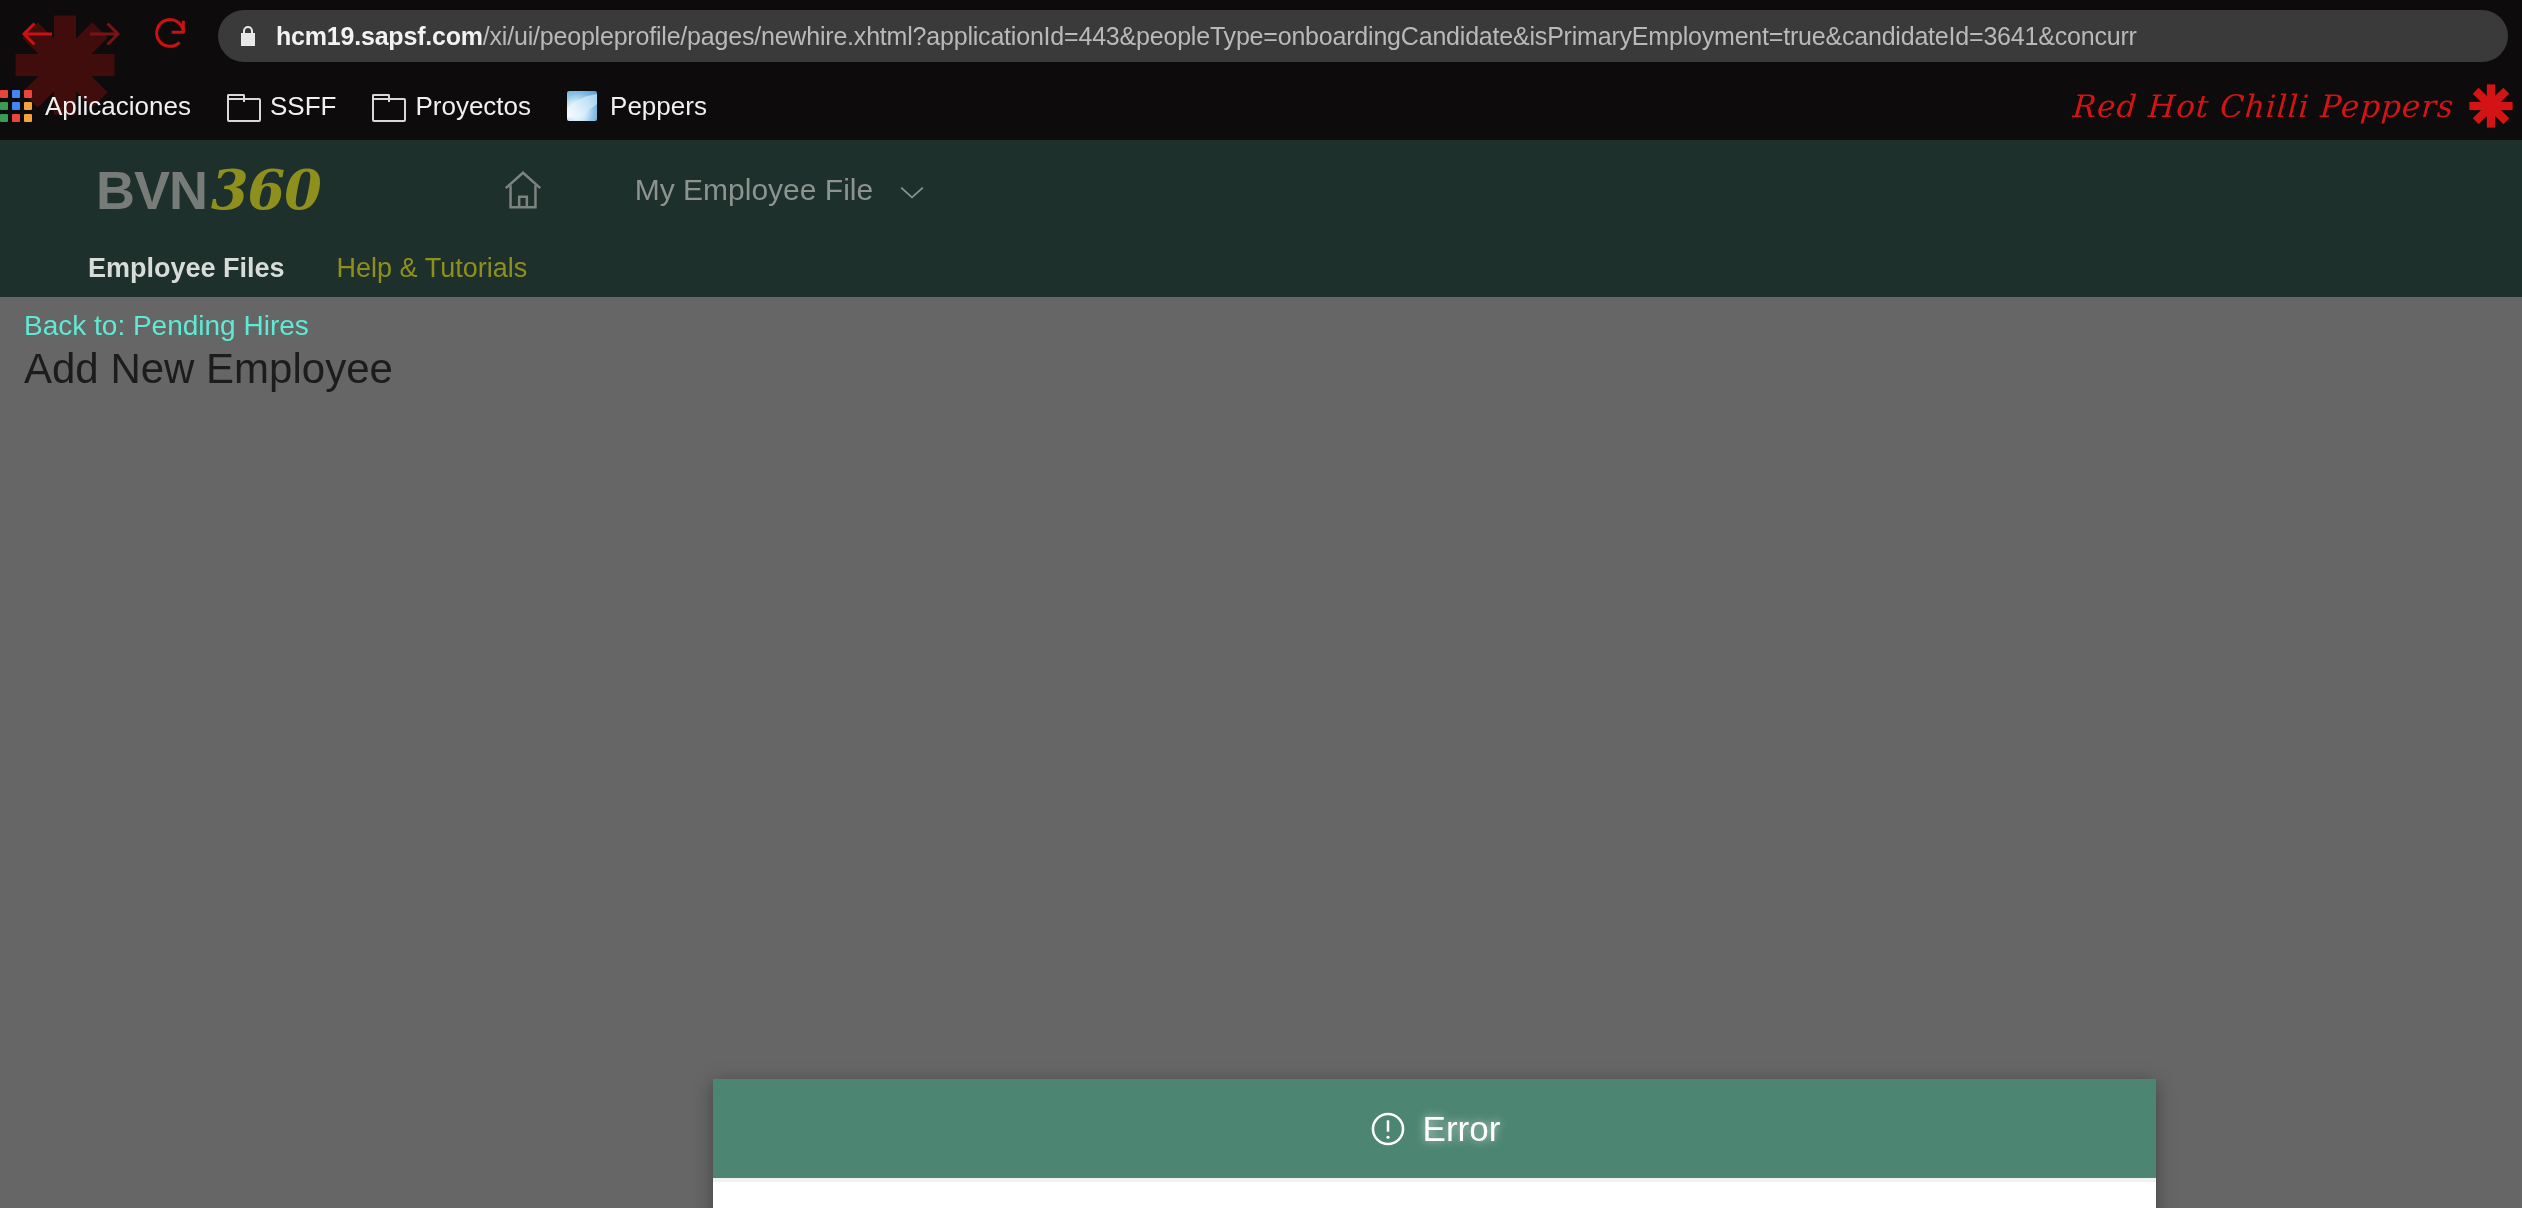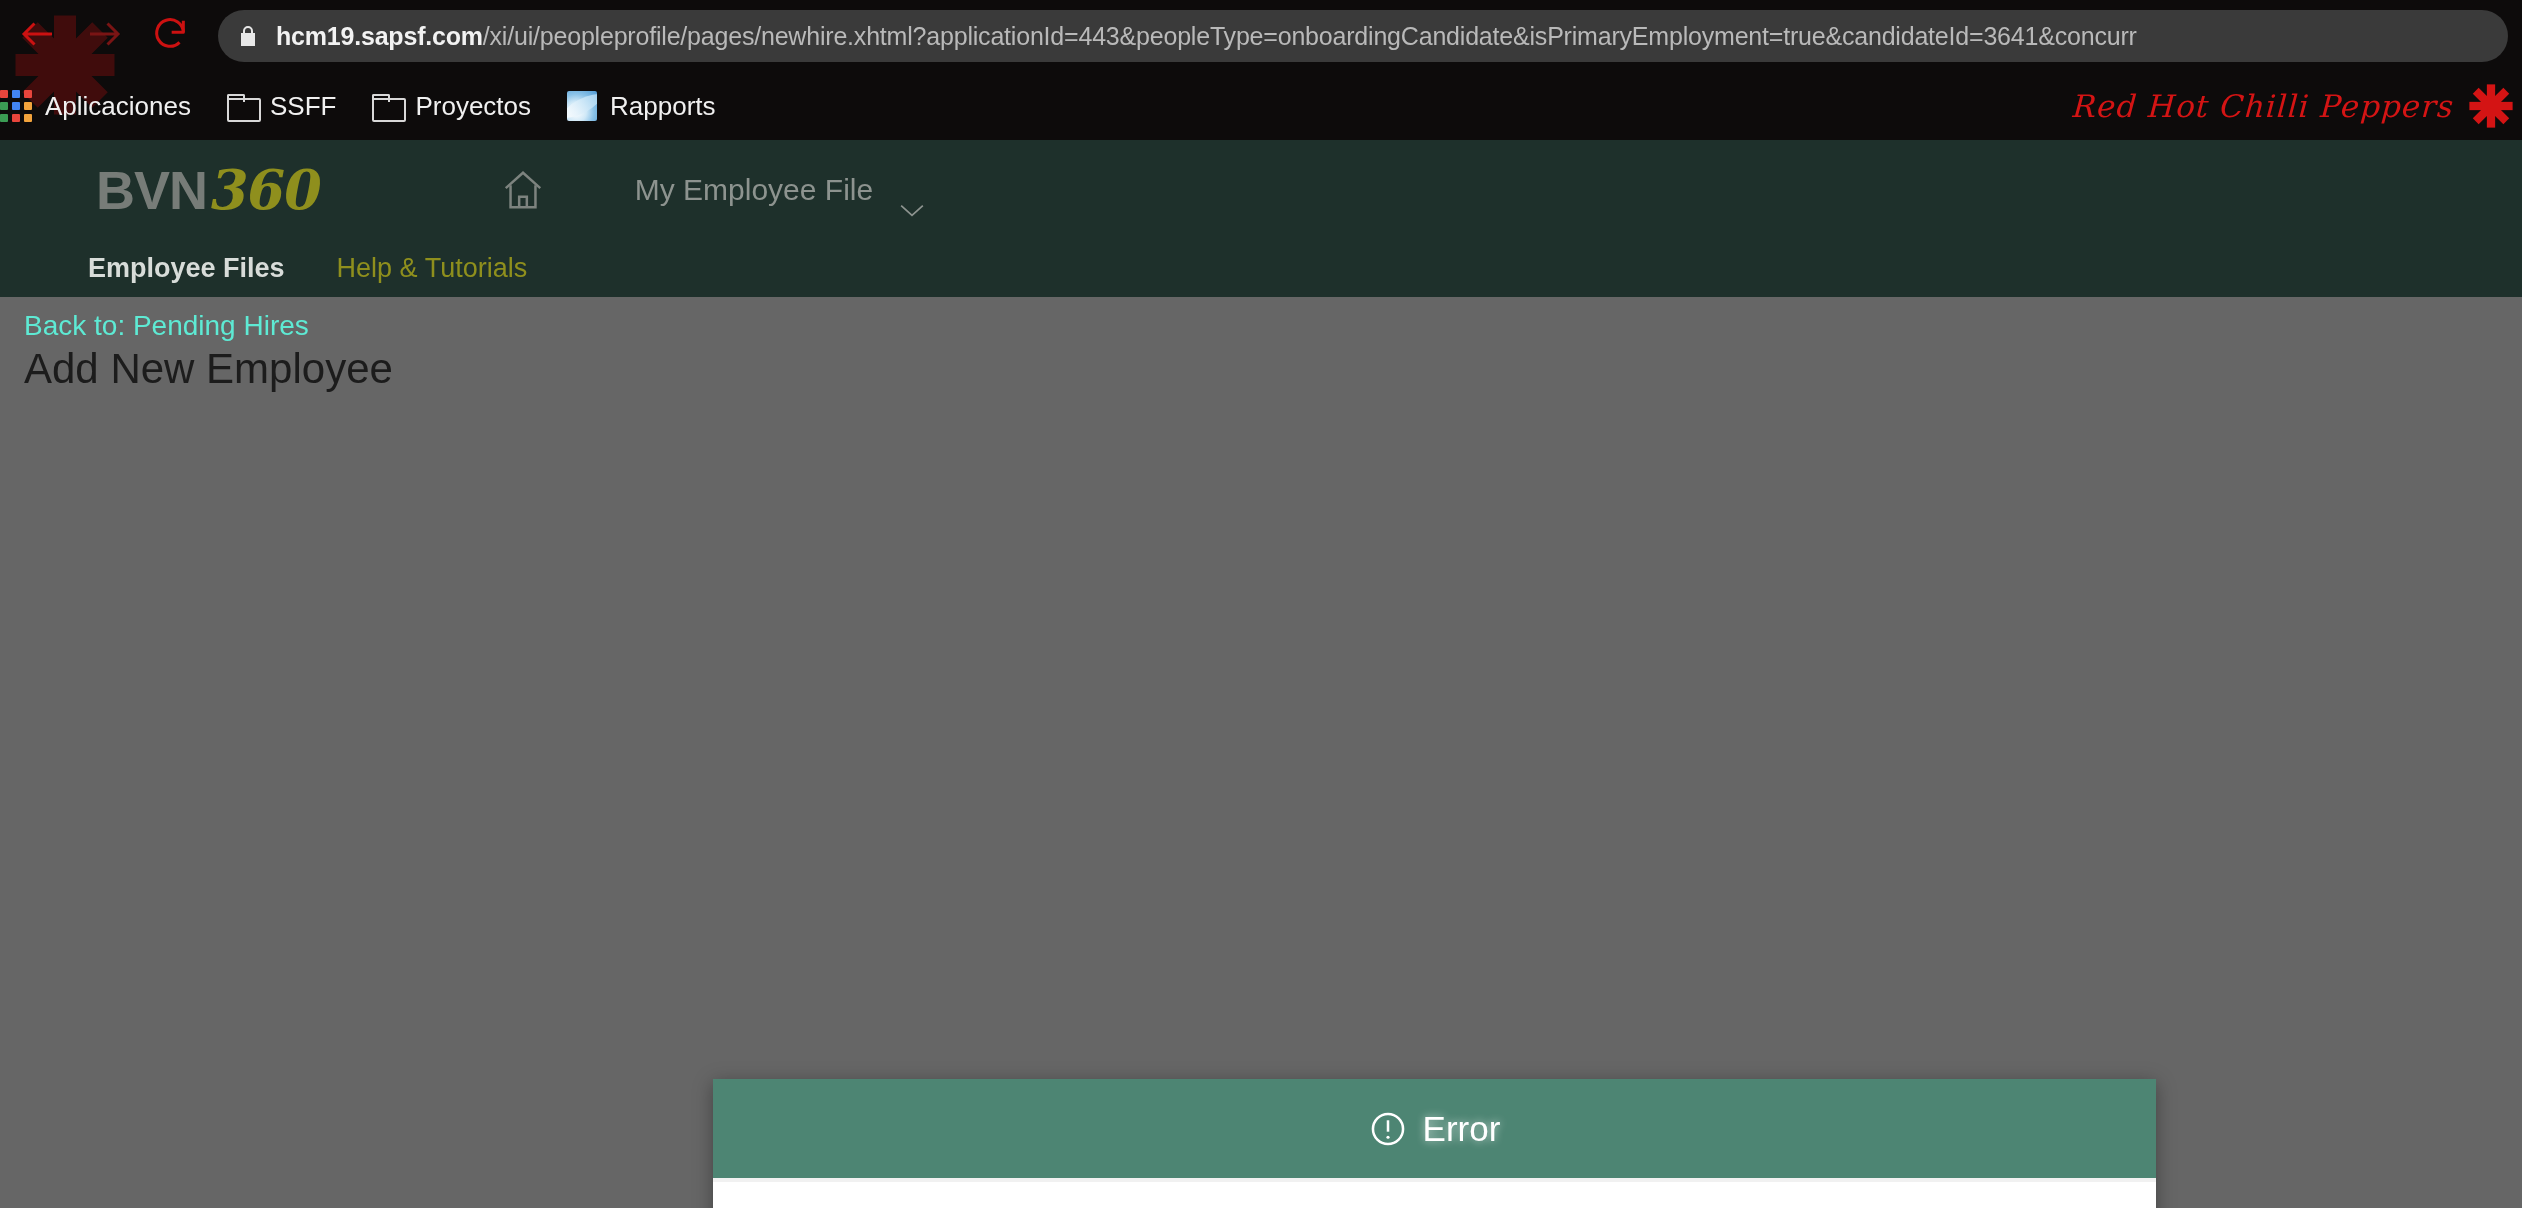--- a/index.html
+++ b/index.html
@@ -123,21 +123,21 @@
   .logo .threesixty {
     color: #8f8f1d; font-style: italic;
     font-family: "DejaVu Serif", serif;
     font-weight: 700; margin-left: 4px;
   }
   .home-icon {
     margin-left: 134px; width: 46px; height: 46px; color: #7d837f;
   }
   .nav-dropdown {
     margin-left: 44px;
-    display: flex; align-items: flex-end; gap: 26px;
+    display: flex; align-items: flex-start; gap: 26px;
     color: #8d938f; font-size: 30px;
   }
   .chev { width: 26px; height: 16px; color: #8d938f; }
 
   .search-wrap {
     position: absolute; right: 178px; top: 158px;
     width: 450px; height: 64px;
     background: #636663;
     border: 1px solid #55584f;
     display: flex; align-items: center;
@@ -281,21 +281,21 @@
     <div class="bm-item">
       <span class="folder-icon"></span>
       <span>SSFF</span>
     </div>
     <div class="bm-item">
       <span class="folder-icon"></span>
       <span>Proyectos</span>
     </div>
     <div class="bm-item">
       <span class="rapports-icon"></span>
-      <span>Rapports</span>
+      <span>Peppers</span>
     </div>
   </div>
 
   <div class="rhcp-theme">
     <span class="rhcp-wordmark">Red Hot Chilli Peppers</span>
     <span class="rhcp-asterisk">
       <svg viewBox="0 0 100 100" width="46" height="46" fill="currentColor">
         <rect x="41" y="3" width="18" height="94"></rect>
         <rect x="3" y="41" width="94" height="18"></rect>
         <rect x="41" y="3" width="18" height="94" transform="rotate(45 50 50)"></rect>

